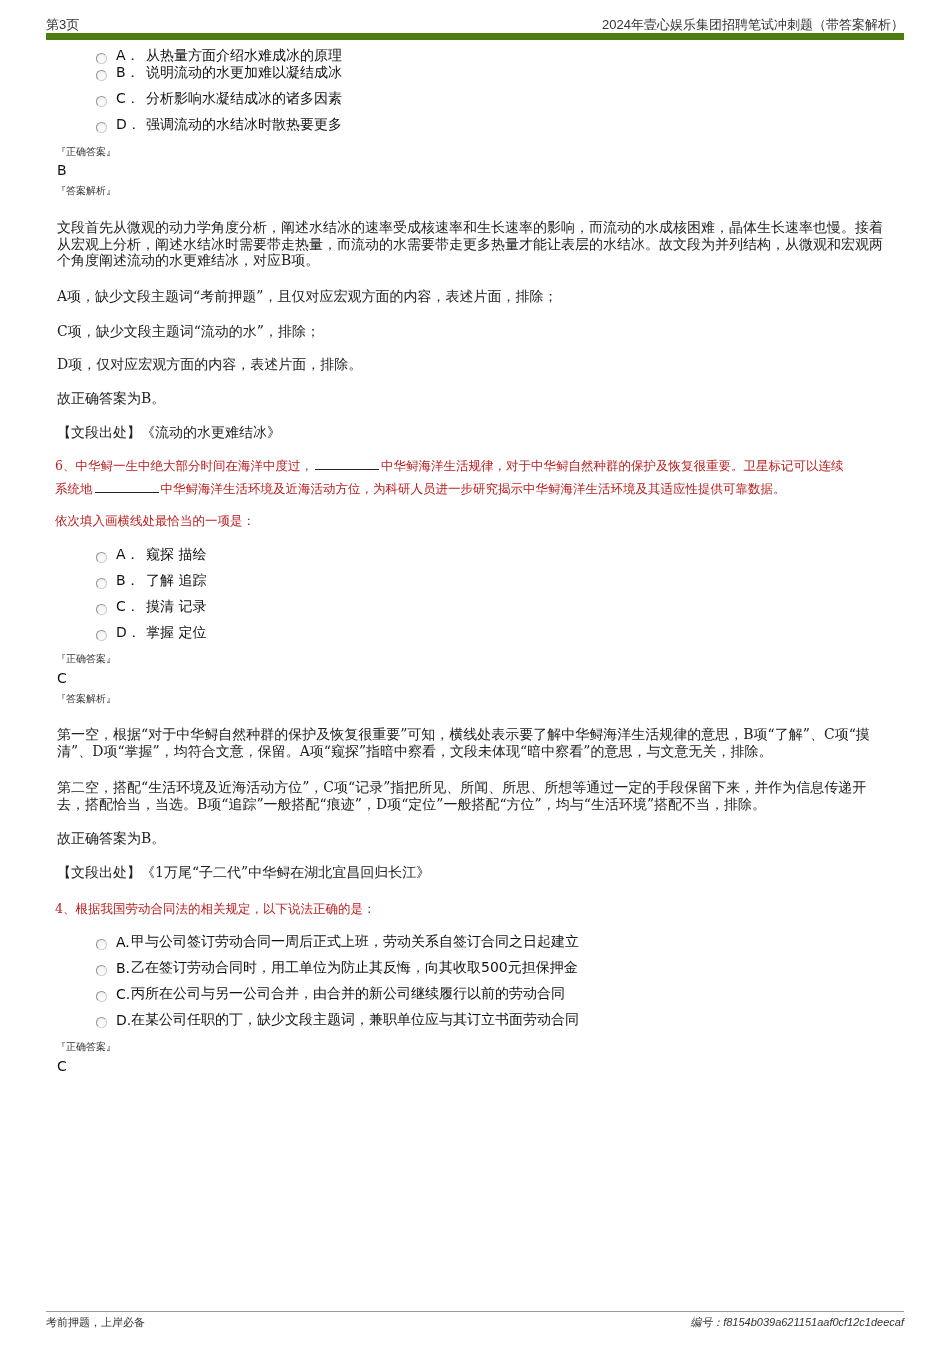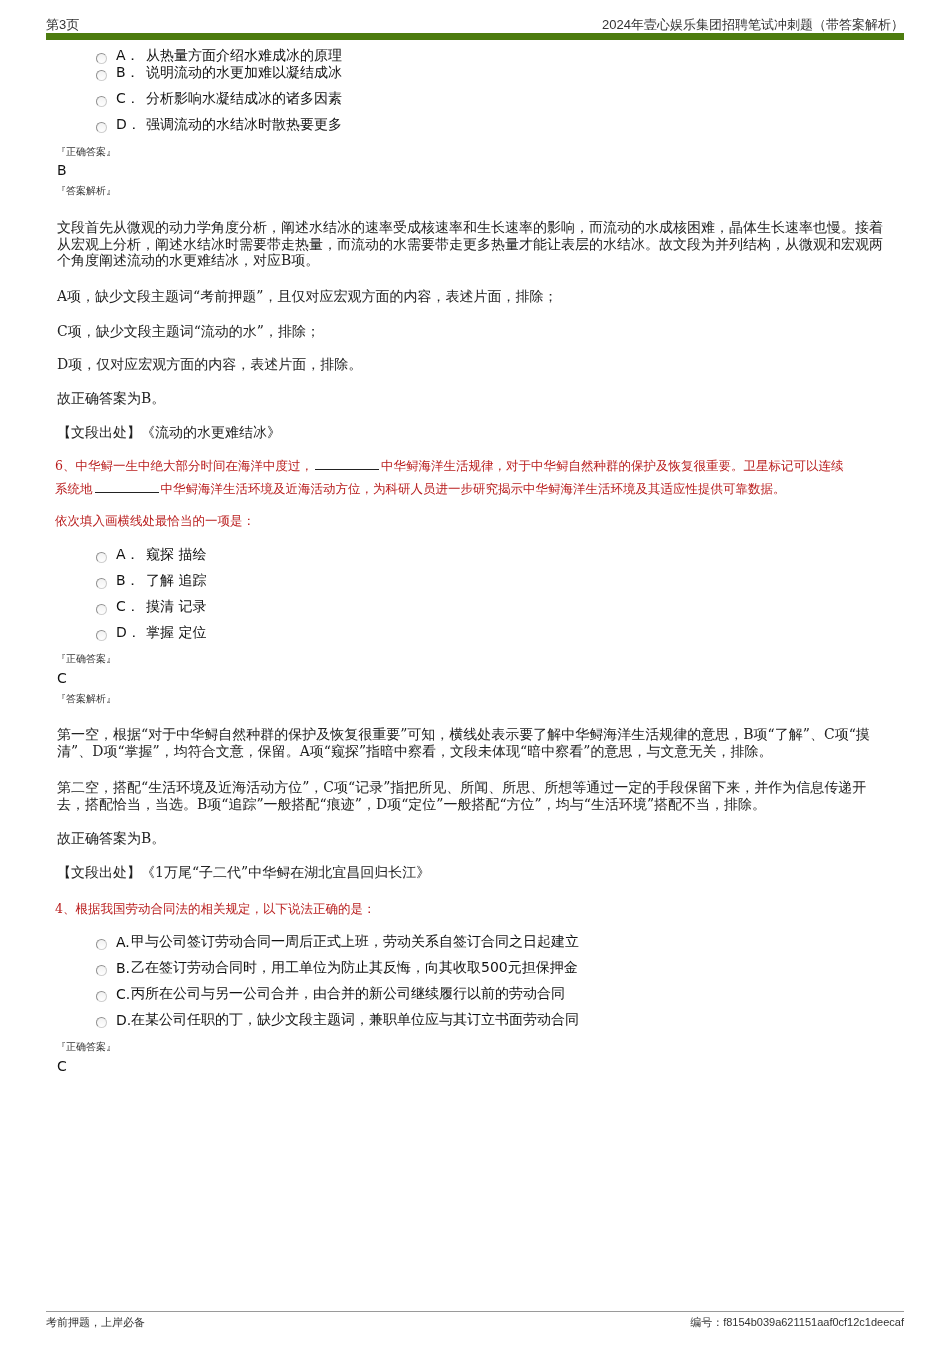--- a/index.html
+++ b/index.html
@@ -14,21 +14,21 @@
     font-family: "Liberation Sans", sans-serif; font-size: 13px; color: #333;
   }
   .header .left { position: absolute; left: 0; top: 2px; }
   .header .right { position: absolute; right: 0; top: 2px; }
   .footer {
     position: absolute; left: 46px; right: 46px; top: 1311px;
     border-top: 1px solid #9a9a9a; height: 22px;
     font-family: "Liberation Sans", sans-serif; font-size: 11px; color: #333;
   }
   .footer .left { position: absolute; left: 0; top: 3px; }
-  .footer .right { position: absolute; right: 0; top: 3px; }
+  .footer .right { position: absolute; right: 0; top: 3px; font-style: italic; }
   .opt {
     position: absolute; left: 96px; font-size: 14px; color: #111;
     display: flex; align-items: center; white-space: nowrap;
   }
   .radio {
     width: 9px; height: 9px; border-radius: 50%;
     border: 1px solid #8f8f8f; border-bottom-color: #d0d0d0; border-right-color: #c8c8c8;
     background: linear-gradient(#f2f2f2, #ffffff);
     margin-right: 9px; margin-top: 5px; display: inline-block;
   }

